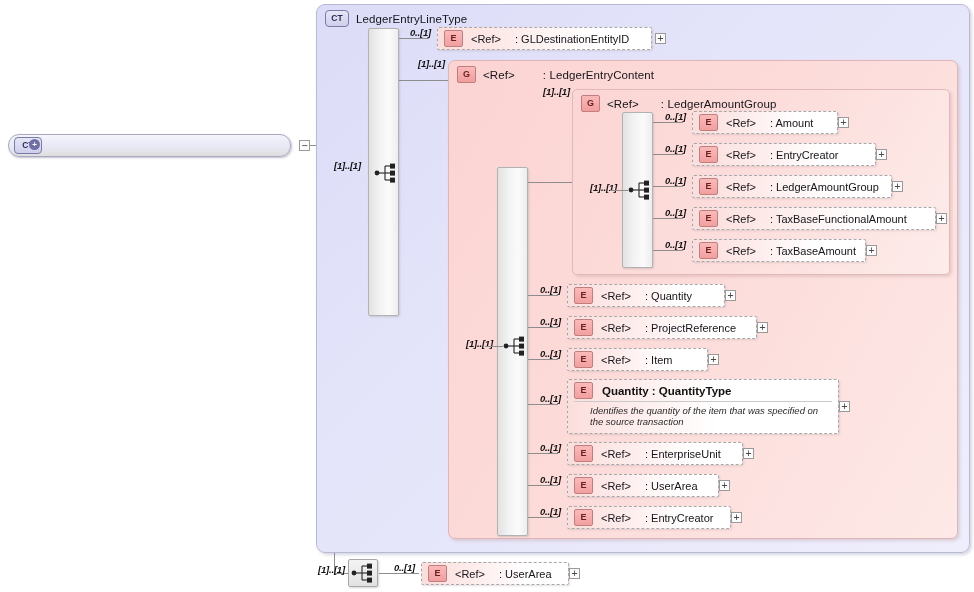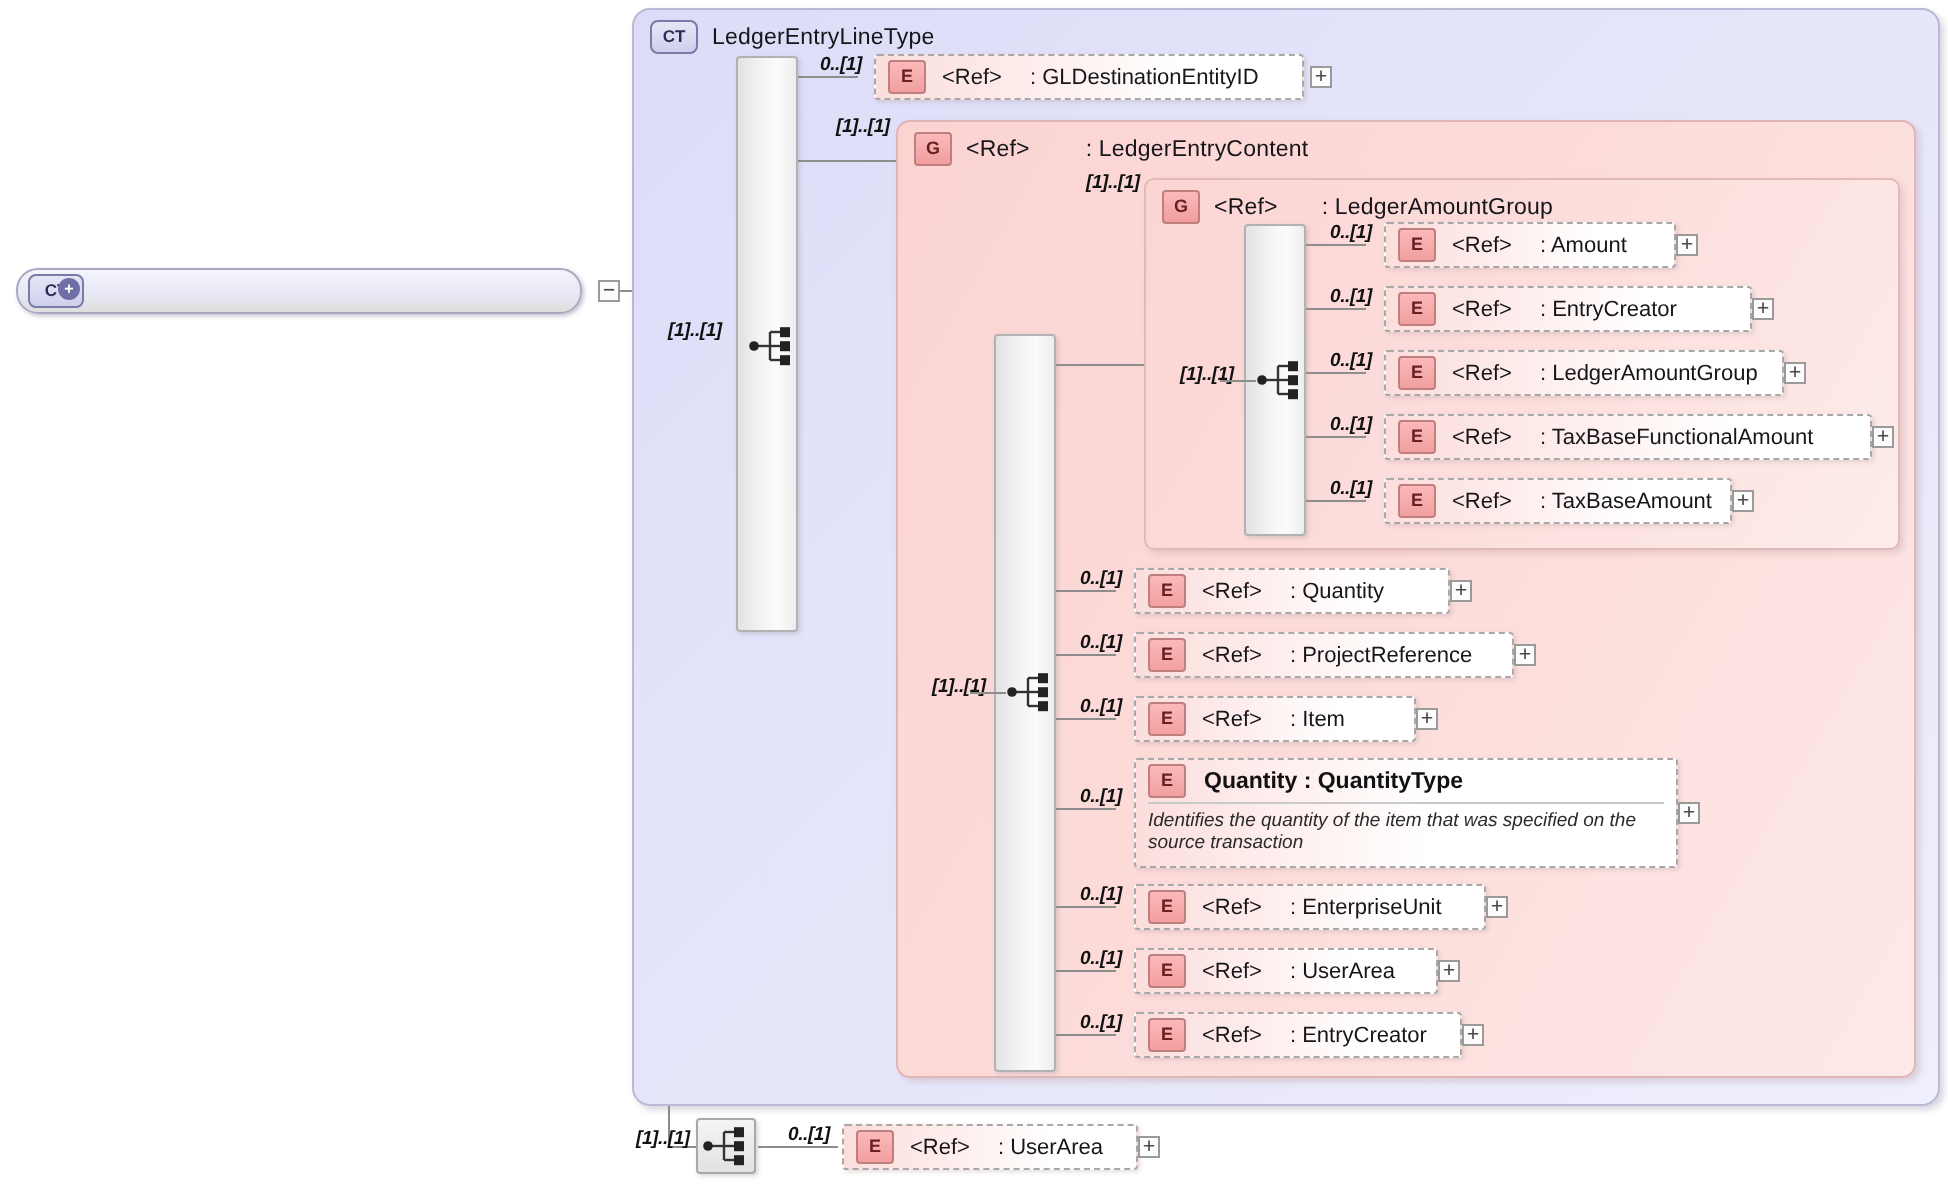--- a/index.html
+++ b/index.html
@@ -111,20 +111,21 @@
     border:1px dashed #a8a8a8;border-radius:2px;
     background:linear-gradient(to right,#fbdedc 0%,#fdeceb 22%,#ffffff 55%,#ffffff 100%);
     box-shadow:1px 1px 2px rgba(170,150,150,.30);
   }
   .docnode .hdr{display:flex;align-items:center;height:21px;padding-left:6px;}
   .docnode .hdr .nm{margin-left:9px;font-size:11.5px;font-weight:bold;color:#111;}
   .docnode .sep{height:1px;background:#c9c9c9;margin:0 6px;}
   .docnode .desc{
     font-style:italic;font-size:9.5px;line-height:11px;color:#2b2b2b;
     padding:3px 8px 0 6px;
+    margin-left:16px;
   }
 
   
   .card{
     position:absolute;font-style:italic;font-weight:bold;font-size:9.5px;color:#111;
     white-space:nowrap;letter-spacing:-.2px;
   }
 
   
   .hline{position:absolute;height:1px;background:#8d8d8d;}

